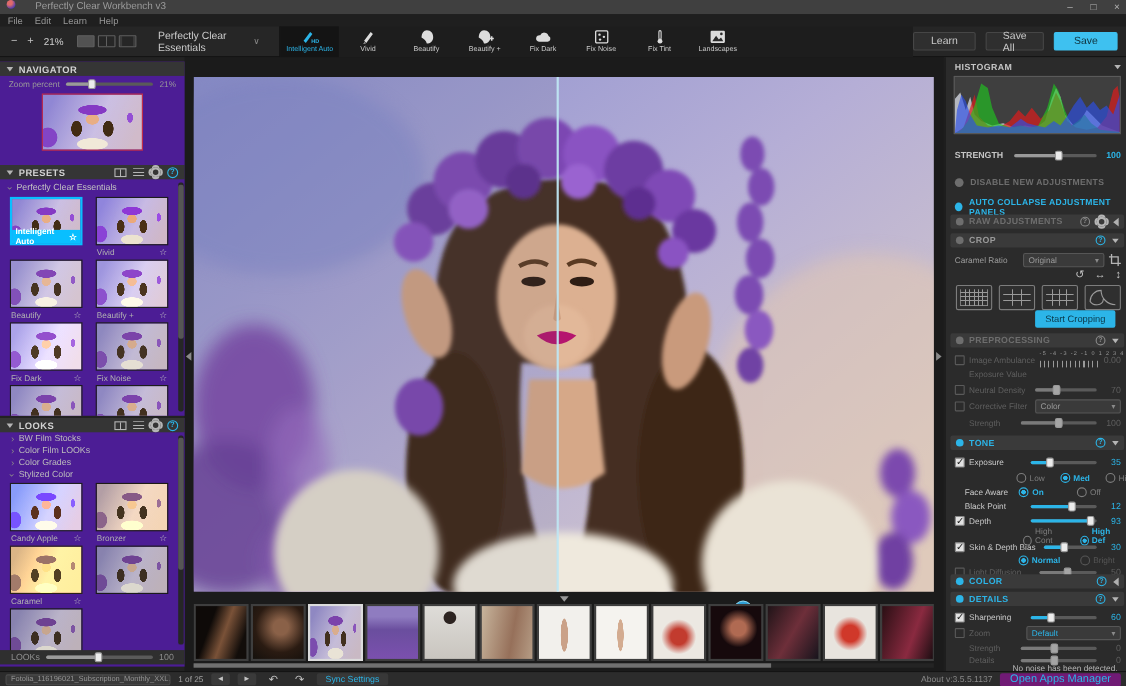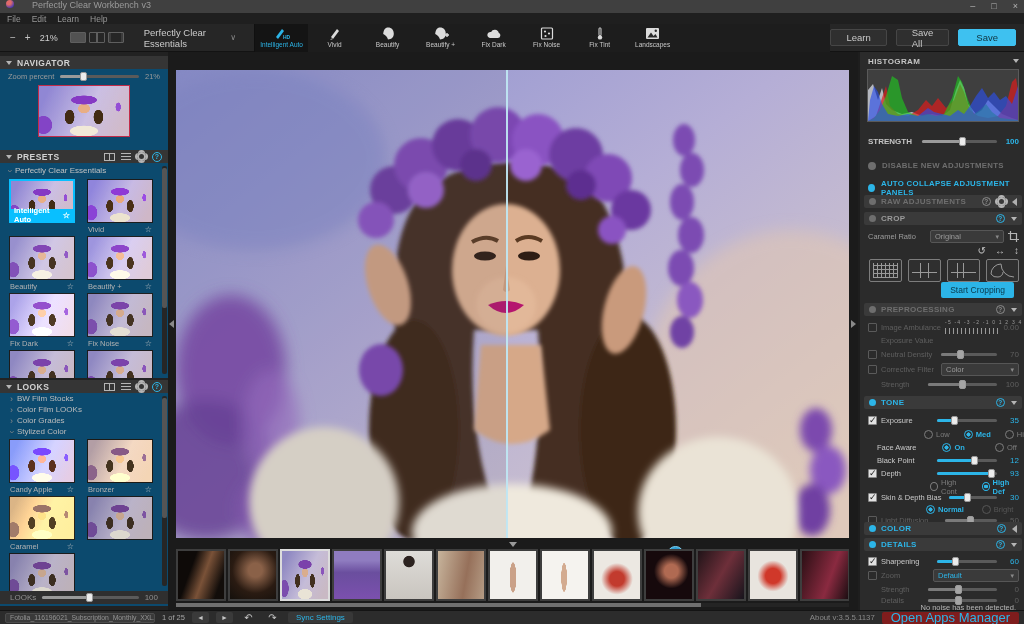--- a/index.html
+++ b/index.html
@@ -27,21 +27,21 @@
   .preset-strip{height:28px;margin-left:14px;background:#1d1d1d;display:flex;width:636px;border-left:1px solid #101010}
   .tp{width:53px;display:flex;flex-direction:column;align-items:center;justify-content:center;gap:1px;font-size:6.5px;color:#c9c9c9}
   .tp svg{display:block}
   .tp.act{background:#141414;color:#2cb5e8}
   .tb-right{margin-left:auto;display:flex;gap:9px;margin-right:8px;align-items:center}
   .btn-dark{height:17px;padding:0 15px;background:#2f2f2f;border:1px solid #464646;color:#c9c9c9;font-size:9.5px;border-radius:2px;display:flex;align-items:center}
   .btn-save{height:17px;padding:0 17px;background:#3ec1f0;border:1px solid #3ec1f0;color:#10333e;font-size:9.5px;border-radius:2px;display:flex;align-items:center}
 
   
   .sidebar{position:absolute;left:0;top:52px;width:168px;height:558px;background:#222}
-  .lp{position:absolute;left:0;width:168px;background:#0c4a6e;overflow:hidden}
+  .lp{position:absolute;left:0;width:168px;background:#4c1d95;overflow:hidden}
   .lp-h{height:13px;display:flex;align-items:center;gap:5px;padding:0 6px;font-size:8.5px;font-weight:bold;letter-spacing:.4px;color:#d2d2d2;background:#353535}
   .tri-d{width:0;height:0;border-left:3.5px solid transparent;border-right:3.5px solid transparent;border-top:4px solid #b5b5b5}
   .hic{margin-left:auto;display:flex;gap:6px;align-items:center}
   .i-grid{width:11px;height:8px;border:1px solid #b5b5b5;background:linear-gradient(90deg,transparent 0 4px,#b5b5b5 4px 5px,transparent 5px)}
   .i-list{width:10px;height:7px;background:repeating-linear-gradient(0deg,#b5b5b5 0 1px,transparent 1px 3px)}
   .i-gear{width:9px;height:9px;border-radius:50%;border:2px solid #b5b5b5;box-shadow:0 -3px 0 -1px #b5b5b5,0 3px 0 -1px #b5b5b5,-3px 0 0 -1px #b5b5b5,3px 0 0 -1px #b5b5b5}
   .i-q{width:10px;height:10px;border-radius:50%;border:1px solid #2cb5e8;color:#2cb5e8;font-size:7px;display:flex;align-items:center;justify-content:center}
   .i-q::after{content:"?"}
   .navrow{display:flex;align-items:center;gap:6px;padding:3px 8px 0 8px;font-size:7.5px;color:#9a9a9a}
   .navthumb{width:92px;height:52px;margin:4px auto 0 auto;border:1px solid #a8374d}
@@ -130,21 +130,21 @@
   .rph.dim .i-q{border-color:#8a8a8a;color:#8a8a8a}
   .tri-l{width:0;height:0;border-top:4px solid transparent;border-bottom:4px solid transparent;border-right:5px solid #b0b0b0}
   .rrow{position:absolute;left:8px;width:151px;height:11px;display:flex;align-items:center;gap:4px;color:#9c9c9c}
   .rlabel{white-space:nowrap}
   .rval{margin-left:auto;width:18px;text-align:right;color:#2cb5e8;font-size:8px}
   .rrow.dis,.rrow.dis .rval{color:#5f5f5f}
   .cb{flex:0 0 9px;width:9px;height:9px;border:1px solid #8a8a8a;background:#2b2b2b;border-radius:1px;position:relative}
   .cb.on{background:#e2e2e2}
   .cb.on::after{content:"\2713";position:absolute;top:-2px;left:0px;color:#1d1d1d;font-size:9px}
   .cb.dim{border-color:#5a5a5a}
-  .rd{display:flex;align-items:center;gap:3px;font-size:7.5px;color:#7d7d7d}
+  .rd{display:flex;align-items:flex-end;gap:3px;font-size:7.5px;color:#7d7d7d}
   .rd::before{content:"";width:7px;height:7px;border-radius:50%;border:1px solid #7d7d7d}
   .rd.sel{color:#2cb5e8;font-weight:bold}
   .rd.sel::before{border-color:#2cb5e8;background:radial-gradient(circle,#2cb5e8 0 38%,transparent 46%)}
   .rd.dis{color:#565656}.rd.dis::before{border-color:#565656}
   .histbox{position:absolute;left:7px;top:17px;width:152px;height:53px;background:#3f3f3f;border:1px solid #5a5a5a}
   .toggle{position:absolute;left:8px;display:flex;align-items:center;gap:6px;font-size:7.8px;font-weight:bold;letter-spacing:.3px}
   .tdot{width:8px;height:8px;border-radius:50%}
   .sel-box{height:13px;background:#3a3a3a;border:1px solid #565656;border-radius:2px;display:flex;align-items:center;justify-content:space-between;padding:0 4px;font-size:7.5px;color:#9a9a9a}
   .sel-box .chv::after{content:"\25BE";color:#8a8a8a;font-size:7px}
   .gb{width:33px;height:23px;border:1px solid #7d7d7d;border-radius:2px;background:#2f2f2f;padding:3px}
@@ -165,21 +165,21 @@
   
   .statusbar{position:absolute;left:0;top:610px;width:1024px;height:14px;background:#2c2c2c;border-top:1px solid #141414;display:flex;align-items:center;gap:7px;padding:0 5px;font-size:7.5px;color:#a5a5a5}
   .fsel{width:150px;height:10px;background:#3a3a3a;border:1px solid #4c4c4c;border-radius:2px;display:flex;align-items:center;justify-content:space-between;padding:0 4px;font-size:6.8px;color:#949494;overflow:hidden;white-space:nowrap}
   .sbtn{height:11px;min-width:17px;background:#3a3a3a;border-radius:2px;display:flex;align-items:center;justify-content:center;color:#c5c5c5;font-size:7px;padding:0 3px}
   .i-prev::after{content:"\25C4"}
   .i-next::after{content:"\25BA"}
   .i-undo::after{content:"\21B6";font-size:10px}
   .i-redo::after{content:"\21B7";font-size:10px}
   .sync{color:#2cb5e8;background:#383838;border-radius:2px;height:11px;display:flex;align-items:center;padding:0 8px;font-size:8px}
   .about{margin-left:auto;color:#8a8a8a;font-size:7.8px}
-  .appsmgr{color:#2cb5e8;background:#7f1d1d;border-radius:2px;height:12px;display:flex;align-items:center;padding:0 9px;font-size:13px}
+  .appsmgr{color:#2cb5e8;background:#701a75;border-radius:2px;height:12px;display:flex;align-items:center;padding:0 9px;font-size:10px}
 </style>
 </head>
 <body>
 
 <div id="app">
 
   <div class="titlebar">
     <span class="app-icon"></span>
     <span>Perfectly Clear Workbench v3</span>
     <span class="win-controls">
@@ -717,21 +717,21 @@
         </span>
       <span class="rd sel" style="margin-left:10px">
           <span>Med</span>
         </span>
       <span class="rd" style="margin-left:10px">
           <span>High</span>
         </span>
     </div>
     <div class="rrow" style="top:390px;color:#c9c9c9">
       <span class="rlabel" style="margin-left:9px">Face Aware</span>
-      <span class="rd sel" style="margin-left:22px">
+      <span class="rd sel" style="margin-left:6px">
           <span>On</span>
         </span>
       <span class="rd" style="margin-left:26px">
           <span>Off</span>
         </span>
     </div>
     <div class="rrow" style="top:403px;color:#c9c9c9">
       <span class="rlabel" style="margin-left:9px;width:56px">Black Point</span>
       <div class="sl" style="flex:1">
           <div class="fill" style="width: 63%;"></div>

